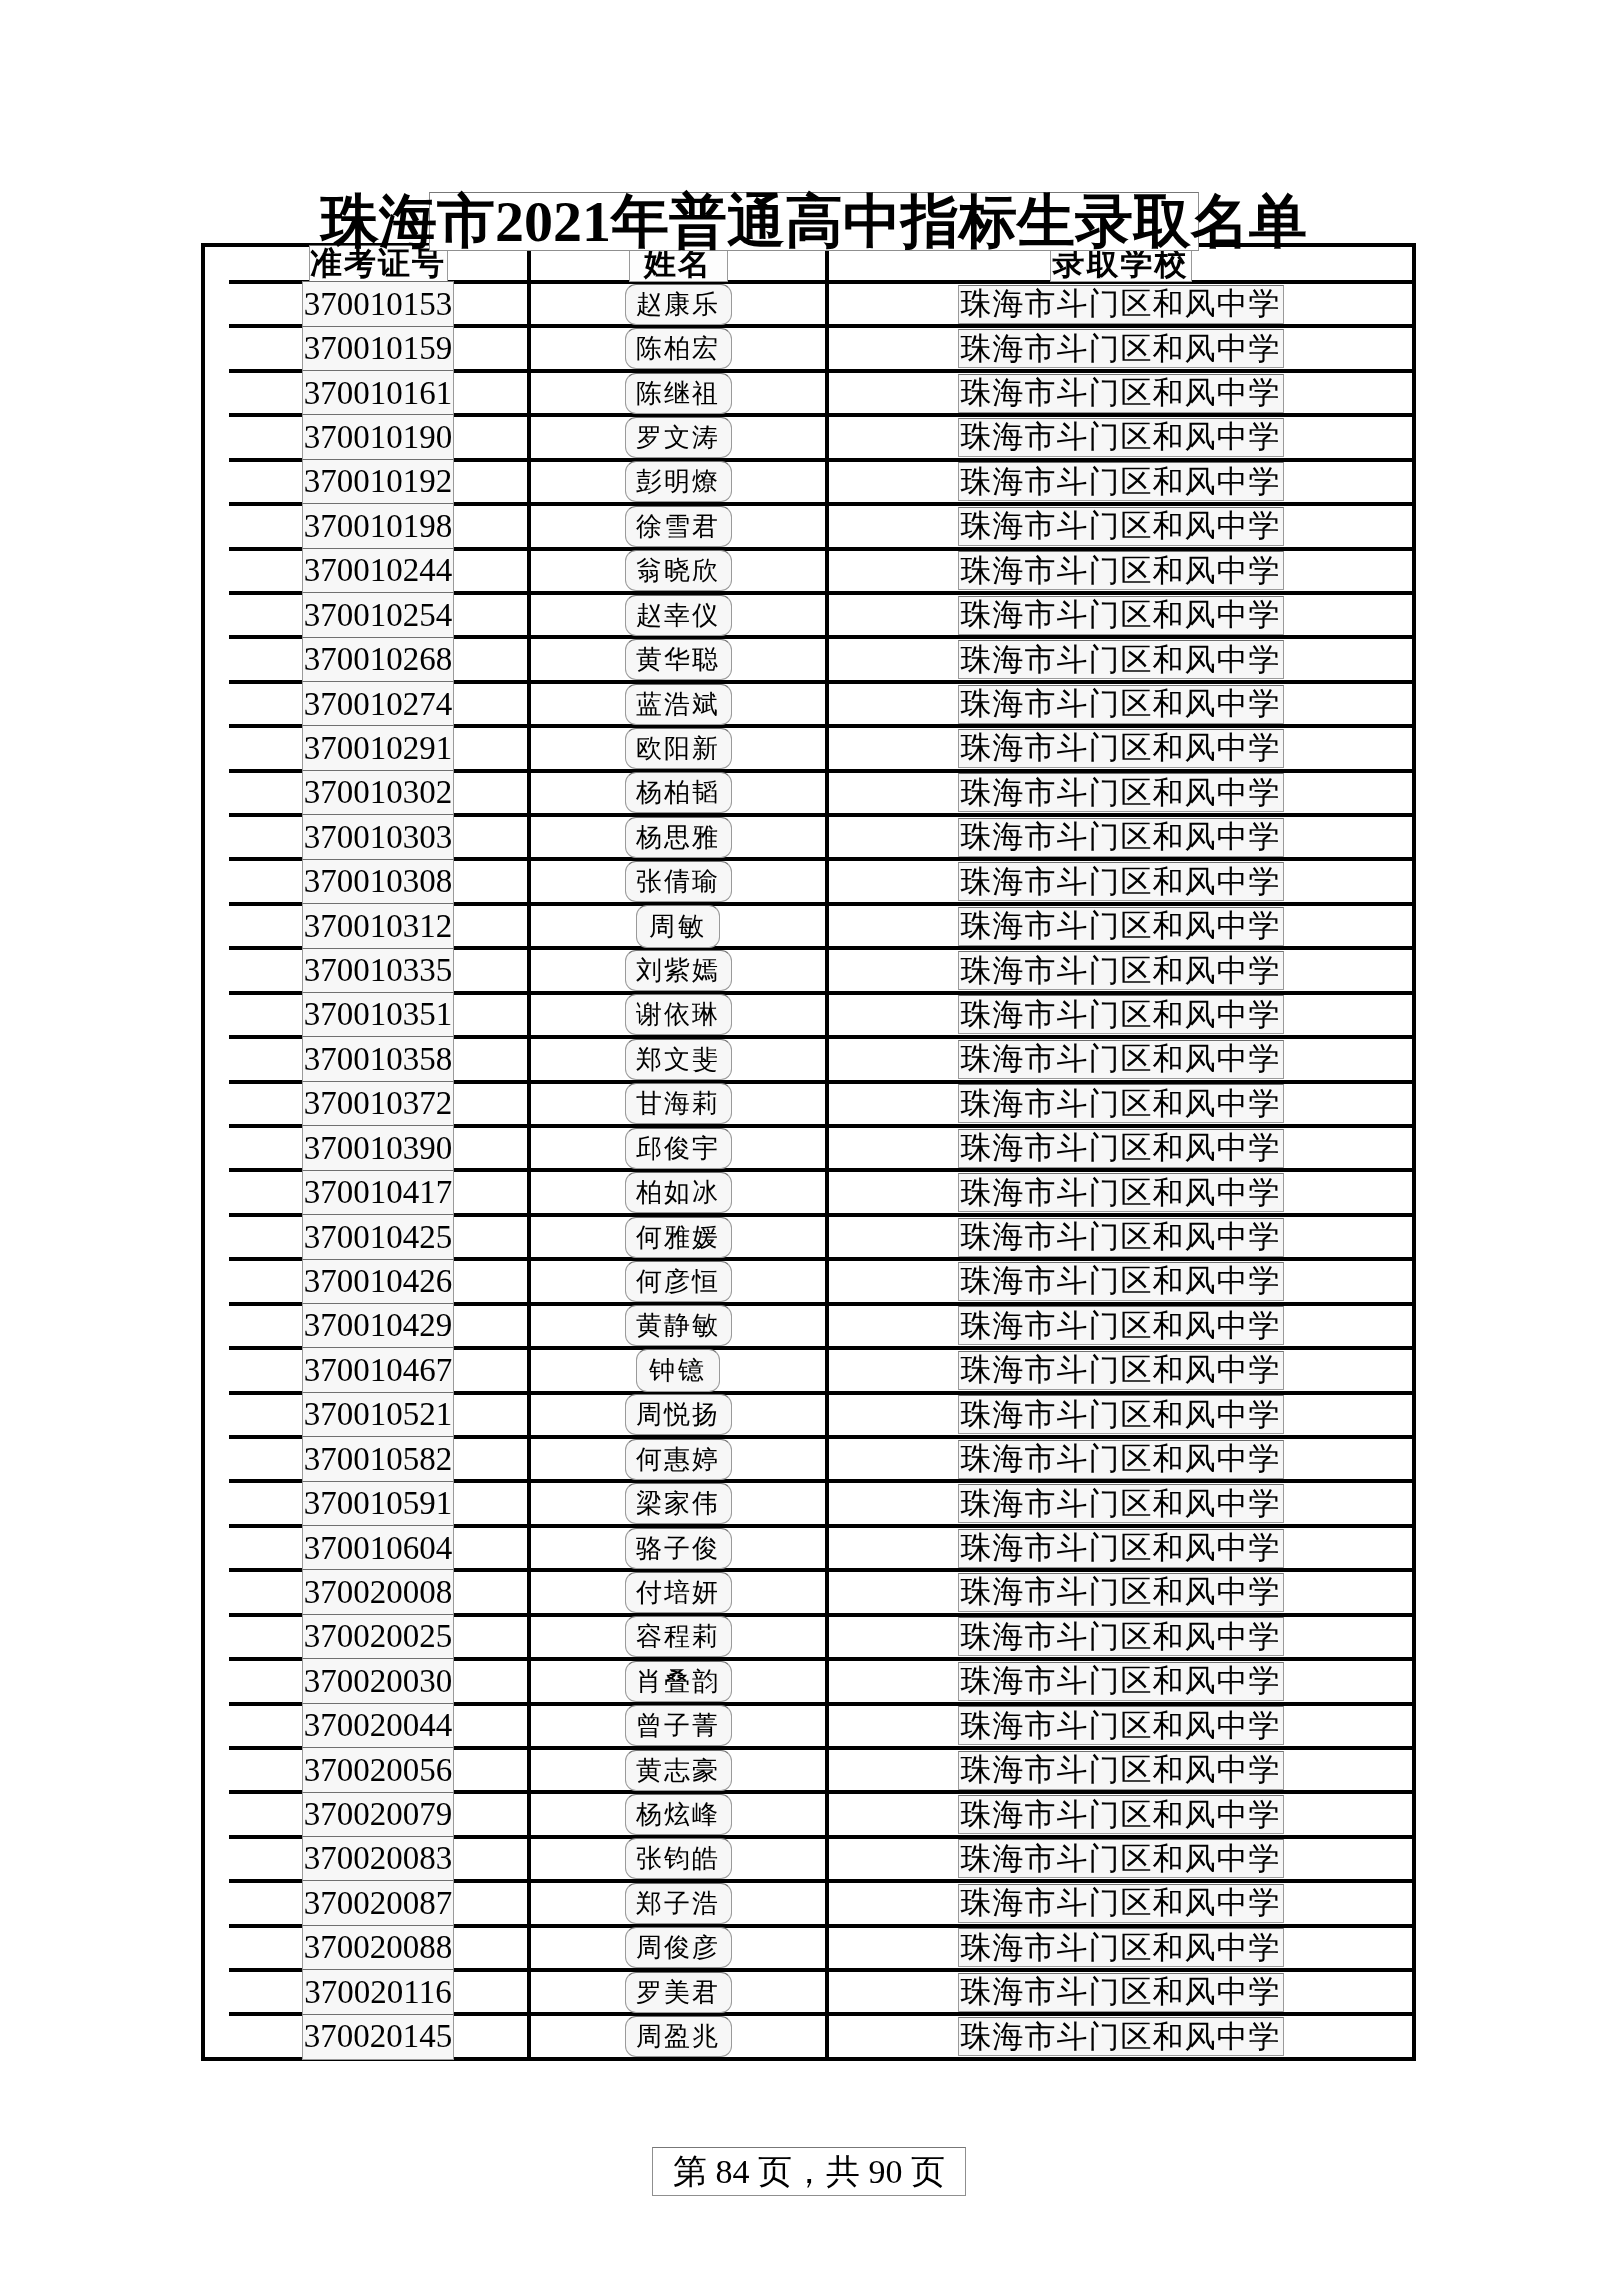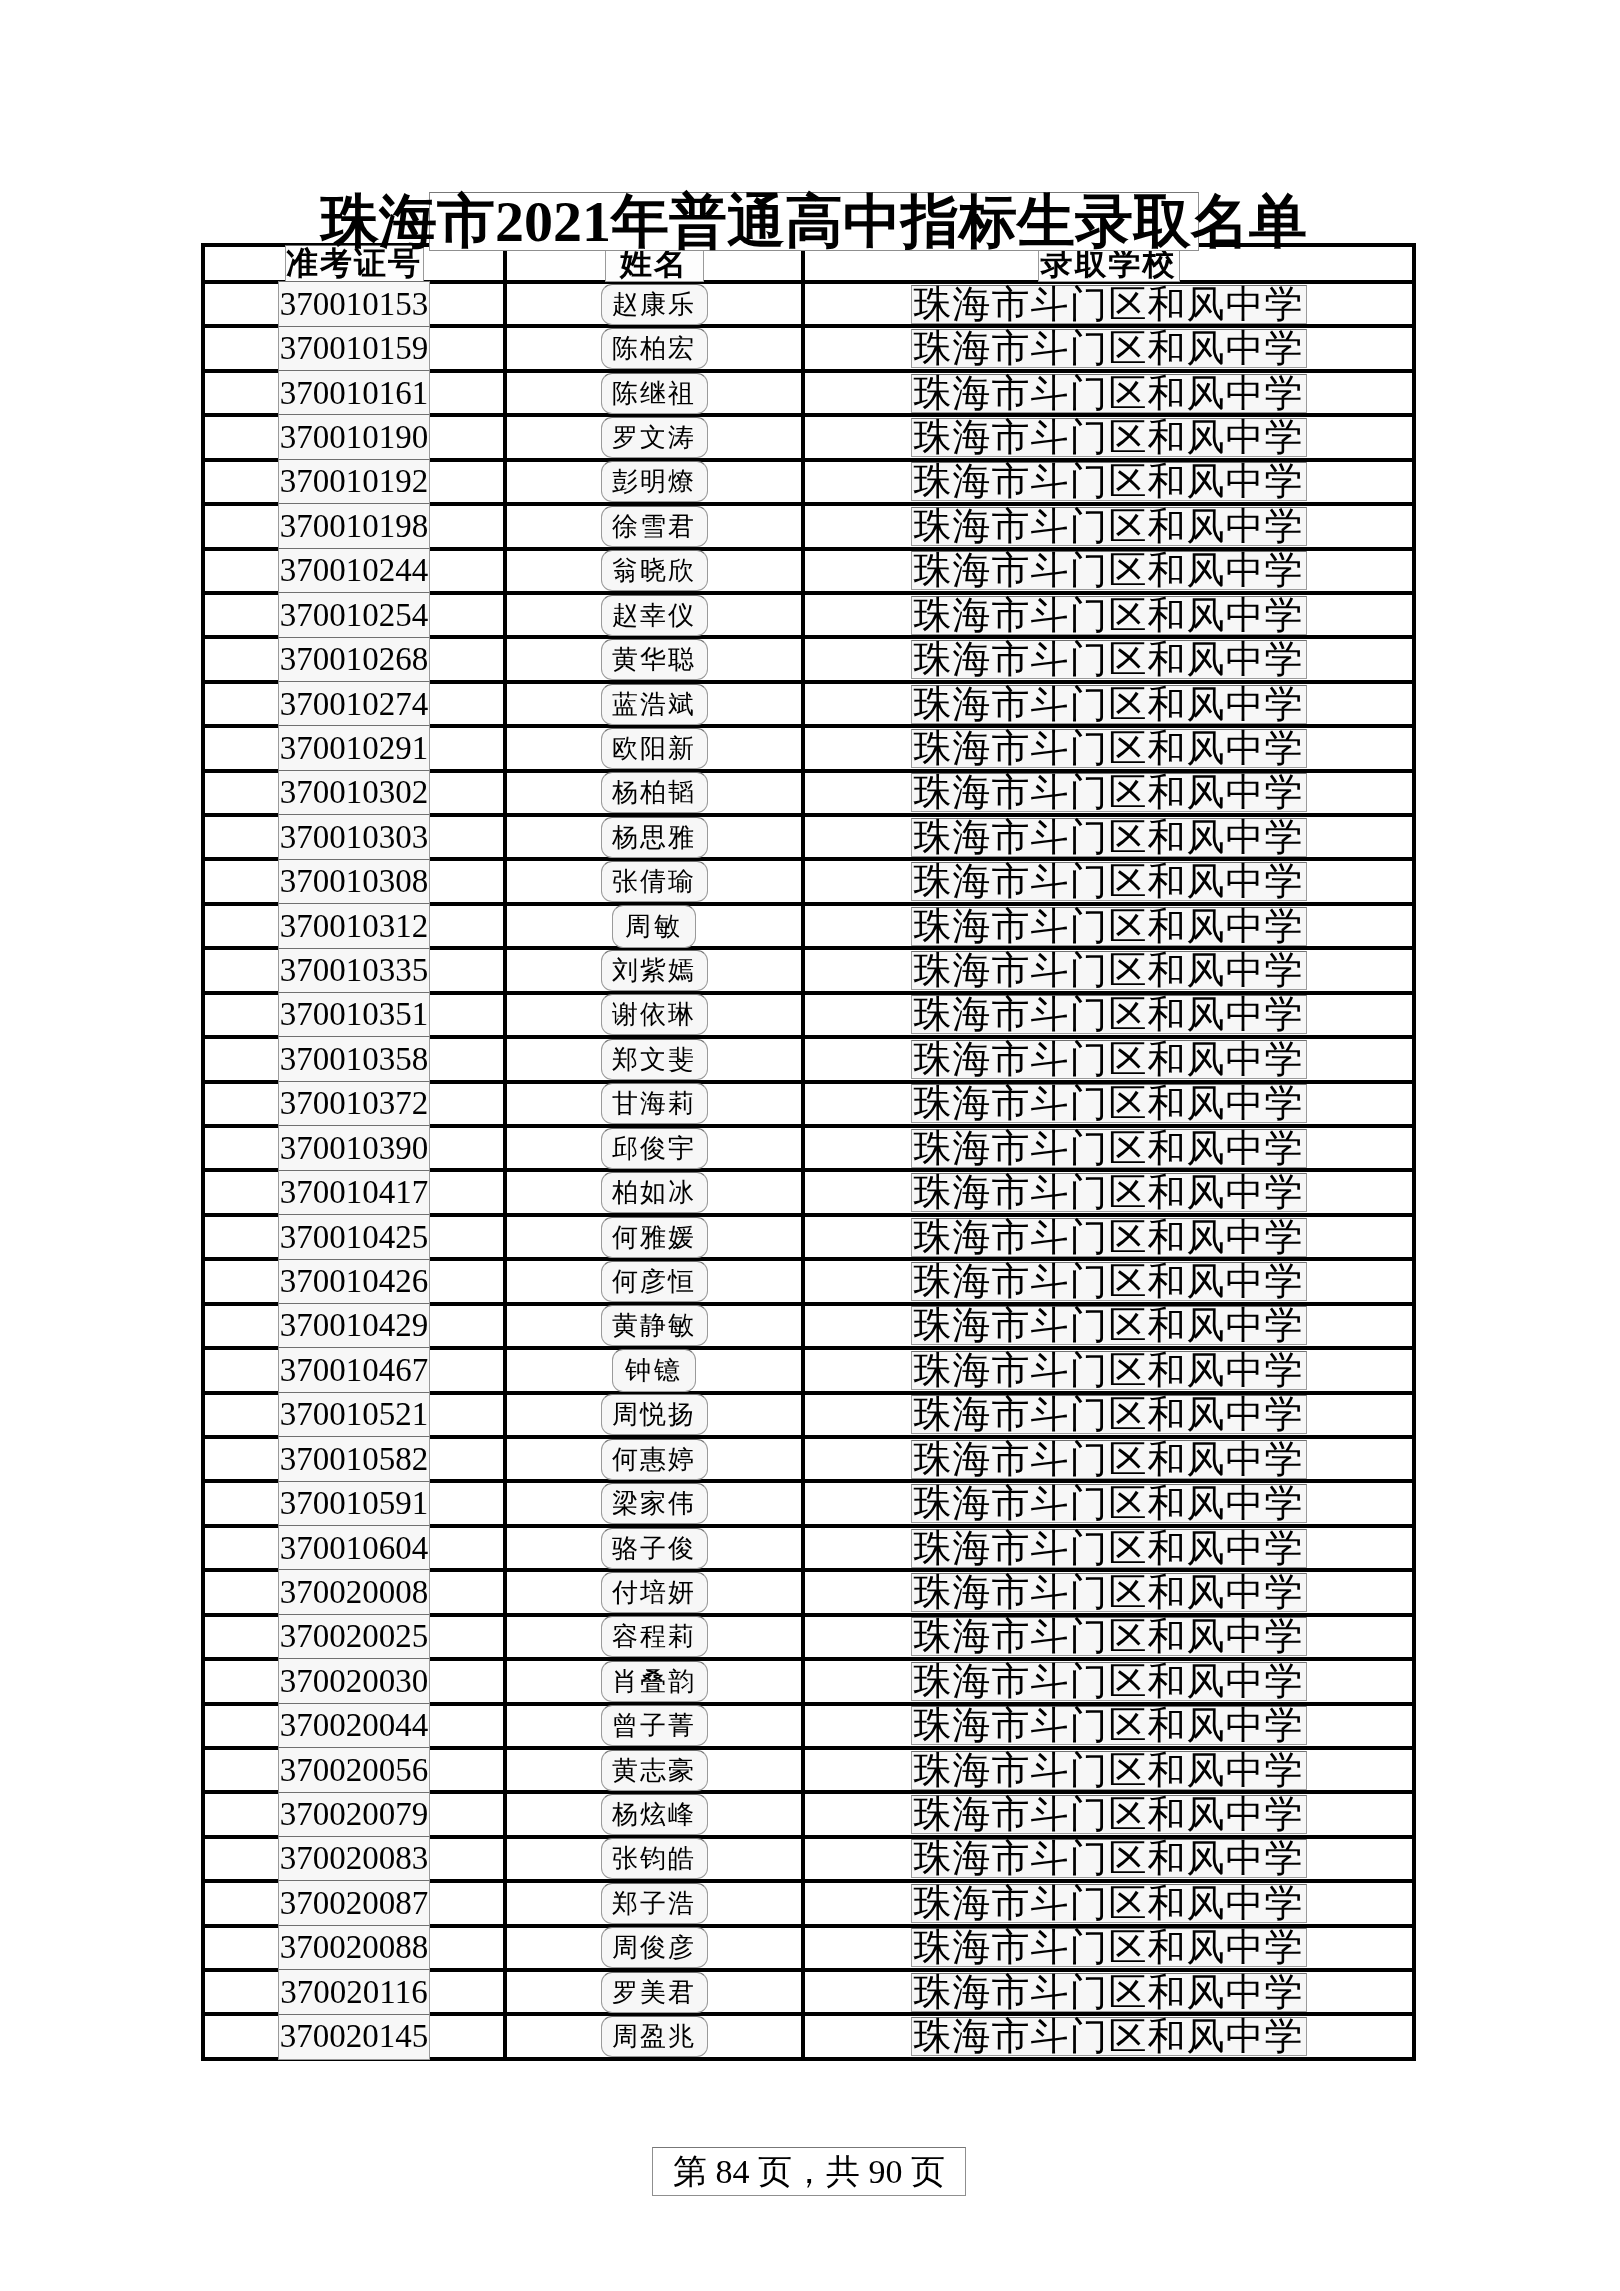--- a/index.html
+++ b/index.html
@@ -16,21 +16,21 @@
     border:1px solid #8f8f8f;border-top-color:#777;background:#fff;
     display:flex;align-items:center;justify-content:center;
     font-size:58px;font-weight:700;letter-spacing:0;z-index:3;
     white-space:nowrap;
   }
 
   
   .grid{
     position:absolute;left:201px;top:243px;width:1215px;height:1818px;
     border:4.9px solid #000;box-sizing:border-box;background:#fff;z-index:1;
-    display:flex;flex-direction:column;
+    display:flex;flex-direction:column;padding-left:24px;
   }
   .row{
     display:flex;flex:1 1 auto;min-height:0;
     border-bottom:4.9px solid #000;box-sizing:border-box;
     align-items:center;
   }
   .row:last-child{border-bottom:none;}
   .row.header{flex:0 0 37px;}
   .cell{
     height:100%;box-sizing:border-box;
@@ -43,21 +43,21 @@
   
   .tag{
     border:1px solid #9a9a9a;border-top-color:#707070;
     background:#f7f7f7;
     display:inline-flex;align-items:center;justify-content:center;
     box-sizing:border-box;white-space:nowrap;
   }
   .id-tag{font-size:33px;min-width:152px;height:46px;padding:0 1px;}
   .name-tag{font-size:26px;min-width:107px;height:41px;padding:0 3.9px;letter-spacing:2px;border-radius:11px;}
   .name-tag.short{min-width:84px;height:43px;letter-spacing:2.9px;}
-  .school-tag{font-size:38px;min-width:323px;height:39px;padding:0 2px;letter-spacing:1px;}
+  .school-tag{font-size:31px;min-width:323px;height:39px;padding:0 2px;letter-spacing:1px;}
 
   .h-tag{
     font-weight:700;background:#fdfdfd;
     border:1px solid #9a9a9a;border-top-color:#707070;
     display:inline-flex;align-items:center;justify-content:center;
     box-sizing:border-box;font-size:32px;letter-spacing:2px;height:37px;white-space:nowrap;
   }
   .h1{min-width:139px;}
   .h2{min-width:99px;}
   .h3{min-width:142px;}

